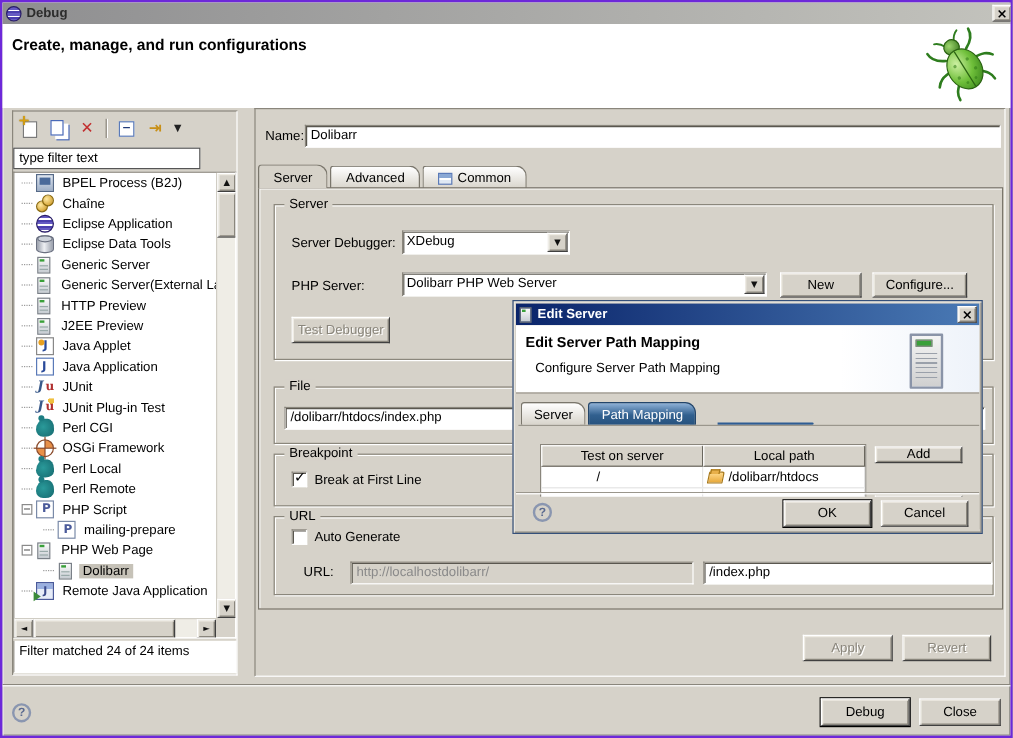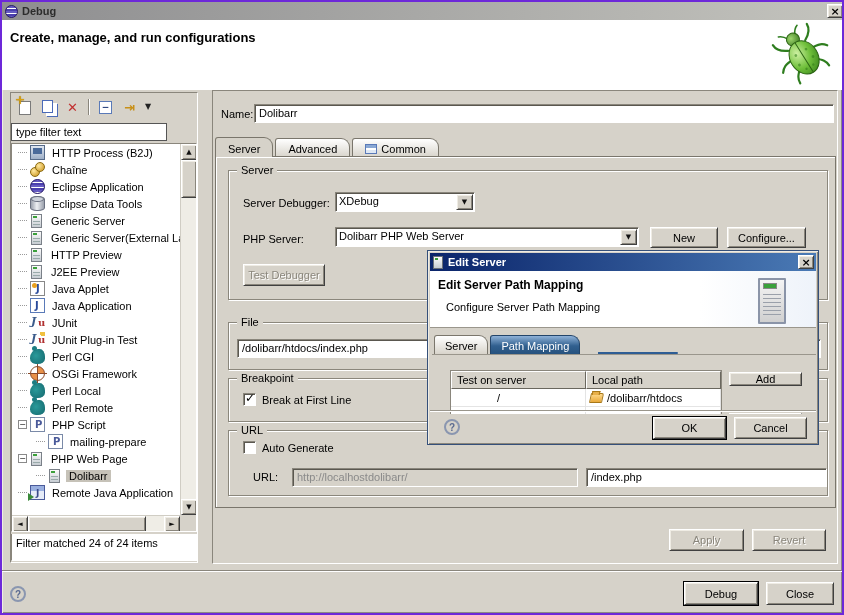--- a/index.html
+++ b/index.html
@@ -127,21 +127,21 @@
   .tab { position:relative; height:19px; padding:2px 12px 0; border:1px solid #7a766c; border-bottom:none;
          border-radius:3px 9px 0 0; background:linear-gradient(#fff,#d8d4cb); margin-right:2px;
          display:flex; align-items:center; gap:4px; font-size:11px; }
   .tab.sel { background:#d6d2c9; height:20px; z-index:3; }
   .common-ticn { width:12px; height:10px; border:1px solid #5a7ab8; background:linear-gradient(180deg,#8aa8d4 0 3px,#fff 3px); box-shadow:inset 0 -3px 0 #dfe8f4; }
   .tab-content { position:absolute; left:2px; top:65px; width:621px; height:352px; border:1px solid #7a766c;
                  box-shadow:inset 1px 1px 0 #fff; z-index:2; }
 
   
   .dlg { position:absolute; left:425px; top:248px; width:392px; height:195px; background:#d6d2c9;
-         border:1px solid #35507a; box-shadow:inset 1px 1px 0 #efece4, inset -1px -1px 0 #8a867c; z-index:50; }
+         border:1px solid #35507a; box-shadow:inset 1px 1px 0 #efece4, inset -1px -1px 0 #8a867c; z-index:50;text-align:center; }
   .dlg-title { position:absolute; left:2px; top:2px; right:2px; height:18px;
                background:linear-gradient(90deg,#0a246a,#4a7ab5); display:flex; align-items:center; padding:0 3px; }
   .dlg-title .ttext { color:#fff; font-weight:bold; font-size:11px; margin-left:5px; }
   .dlg-server-ic { width:10px; height:13px; background:linear-gradient(#fbfbfb,#c6ccd2); border:1px solid #6a7078; position:relative; }
   .dlg-server-ic::before { content:""; position:absolute; left:1px; top:1px; width:3px; height:2px; background:#3aa03a; }
   .dlg-header { position:absolute; left:2px; top:20px; right:2px; height:57px; background:linear-gradient(90deg,#fff 70%,#eef3fa); border-bottom:1px solid #9a968c; }
   .dlg-header .h1 { position:absolute; left:8px; top:7px; font-size:12px; font-weight:bold; }
   .dlg-header .h2 { position:absolute; left:16px; top:30px; font-size:11px; }
   .tower { position:absolute; right:30px; top:7px; width:28px; height:46px; border:2px solid #8a94a8;
            background:linear-gradient(#f4f4f4,#d0d0d0); border-radius:1px; }
@@ -236,21 +236,21 @@
       <span class="tb-caret arrow-glyph">▼</span>
     </div>
 
     <div class="field filter-input">type filter text</div>
 
     <div class="treebox">
       <div class="tree-inner" id="tree-root">
           <div class="tree-row" style="padding-left: 6px;">
             <span class="connector"></span>
             <span class="ticon i-bpel"></span>
-            <span class="tlabel">HTTP Process (B2J)</span>
+            <span class="tlabel">BPEL Process (B2J)</span>
           </div>
           <div class="tree-row" style="padding-left: 6px;">
             <span class="connector"></span>
             <span class="ticon i-chain"></span>
             <span class="tlabel">Chaîne</span>
           </div>
           <div class="tree-row" style="padding-left: 6px;">
             <span class="connector"></span>
             <span class="ticon i-eclipse"></span>
             <span class="tlabel">Eclipse Application</span>

